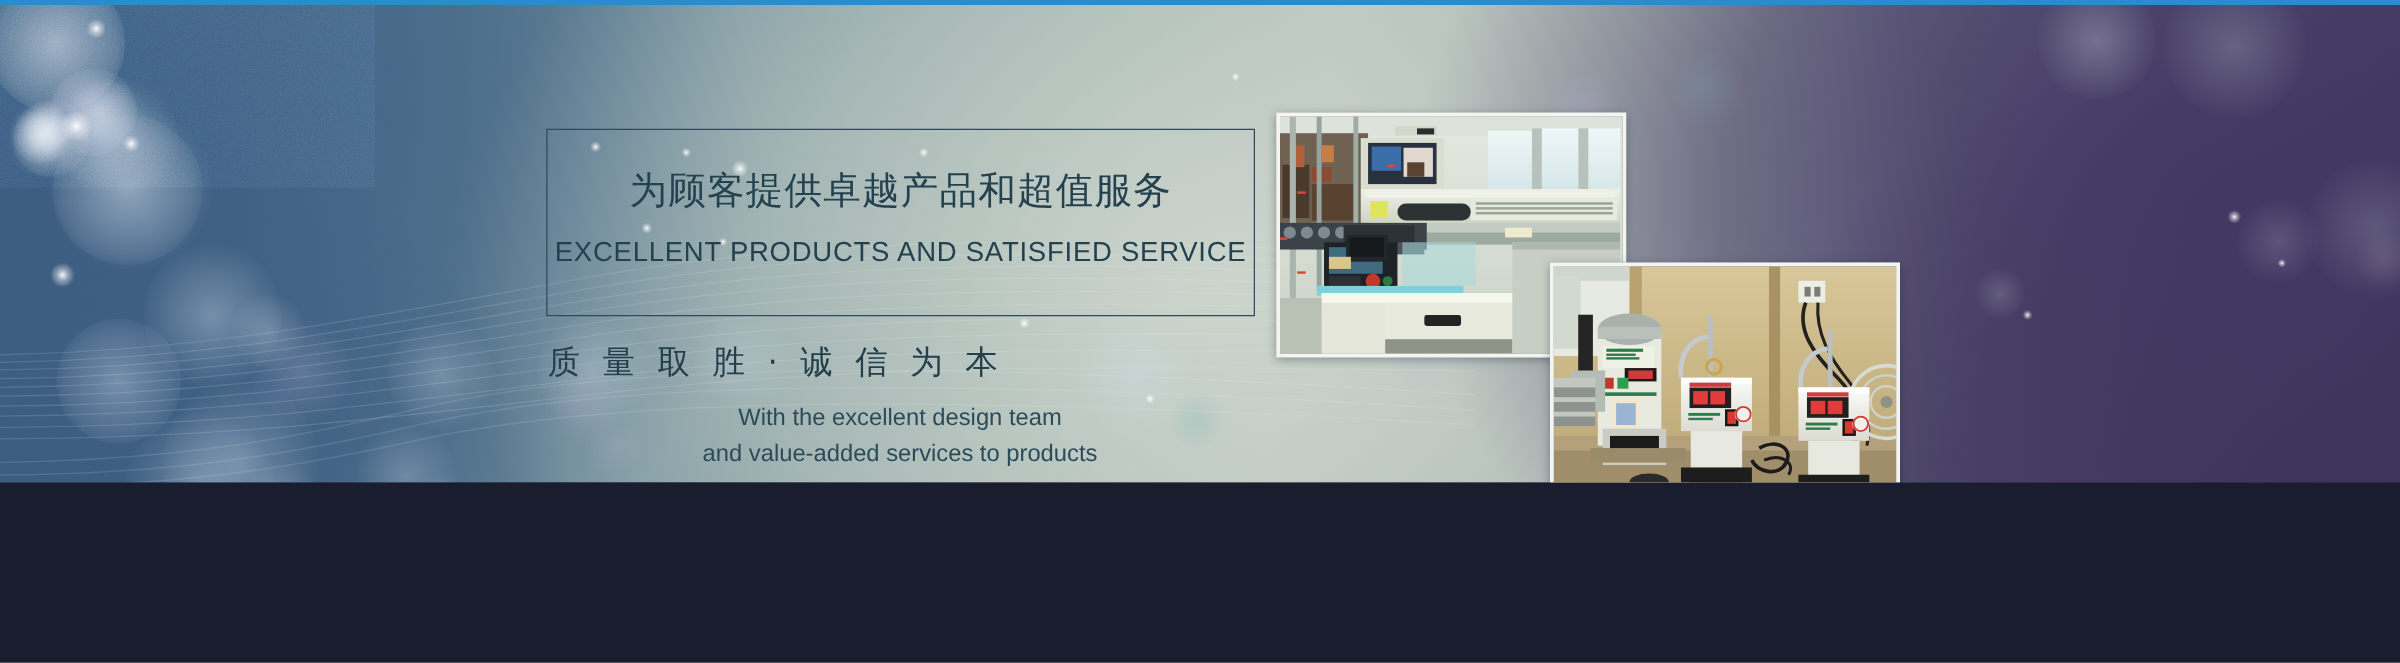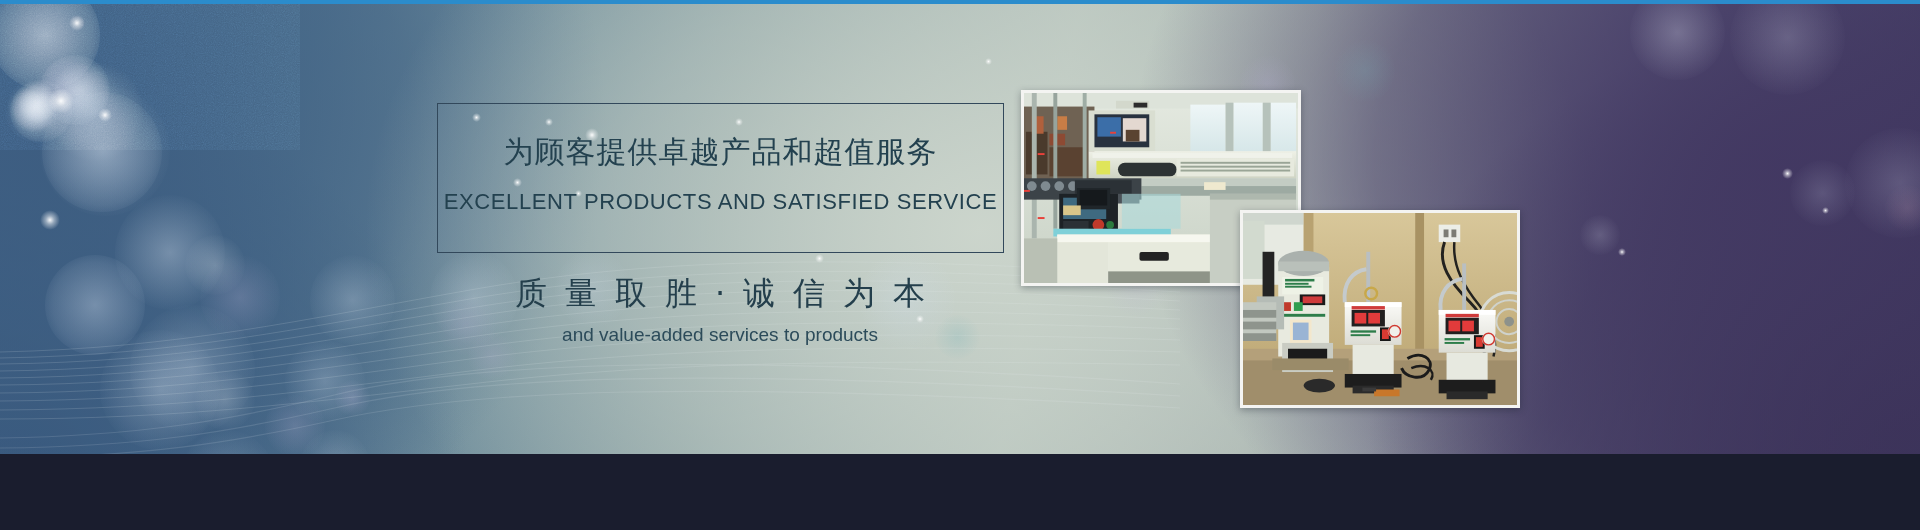--- a/index.html
+++ b/index.html
@@ -2,21 +2,21 @@
 <html><head>
 <meta charset="utf-8">
 <title>Banner</title>
 <style>
   * { box-sizing: border-box; margin:0; padding:0; }
   html,body{ background:#1a1d2e; }
   body{ font-family:"Liberation Sans", sans-serif; }
 
   .banner{
     position:relative;
-    width:1920px; height:454px;
+    width:1920px; height:386px;
     overflow:hidden;
     background:
       
       radial-gradient(ellipse 900px 700px at 1780px 160px, rgba(66,56,98,0.95) 0%, rgba(66,56,98,0.55) 45%, rgba(66,56,98,0) 72%),
       radial-gradient(ellipse 700px 560px at 1900px 430px, rgba(52,44,78,0.92) 0%, rgba(52,44,78,0.45) 50%, rgba(52,44,78,0) 76%),
       
       radial-gradient(ellipse 820px 620px at 980px 230px, rgba(205,214,205,0.95) 0%, rgba(190,202,196,0.55) 45%, rgba(170,186,184,0) 75%),
       
       radial-gradient(ellipse 700px 620px at 60px 120px, rgba(60,92,128,0.95) 0%, rgba(60,92,128,0.5) 50%, rgba(60,92,128,0) 78%),
       radial-gradient(ellipse 560px 520px at 20px 480px, rgba(52,84,122,0.9) 0%, rgba(52,84,122,0.4) 52%, rgba(52,84,122,0) 80%),
@@ -64,23 +64,22 @@
   }
   .subhead{
     position:absolute; left:437px; top:189px; width:567px;
     text-align:center;
     font-family:Liberation Sans, sans-serif;
     font-size:22px; color:#23414f; letter-spacing:.6px;
     z-index:14;
   }
   .slogan{
     position:absolute; left:420px; top:272px; width:600px;
-    text-align:center;
     font-family:"DejaVu Sans","Liberation Sans", sans-serif;
-    font-size:32px; color:#243f4c; letter-spacing:18px; text-indent:18px;
+    font-size:26px; color:#243f4c; letter-spacing:18px; text-indent:18px;
     z-index:14;
   }
   .para{
     position:absolute; left:330px; top:320px; width:780px;
     text-align:center;
     font-size:19px; line-height:29px; color:#2c4b5a;
     z-index:14;
   }
   .para div{ white-space:nowrap; }
 
@@ -203,20 +202,21 @@
 
   <div class="textbox"></div>
 
   <div class="headline">为顾客提供卓越产品和超值服务</div>
 
   <div class="subhead">EXCELLENT PRODUCTS AND SATISFIED SERVICE</div>
 
   <div class="slogan">质量取胜·诚信为本</div>
 
   <div class="para">
+    <div>With the excellent design team</div>
     <div>and value-added services to products</div>
   </div>
 
   <div class="photo photo1">
     <svg viewBox="0 0 280 196" preserveAspectRatio="none">
       <defs>
         <linearGradient id="wall1" x1="0" y1="0" x2="0" y2="1">
           <stop offset="0" stop-color="#e4e9e0"></stop>
             <stop offset="1" stop-color="#c9d2c6"></stop>
         </linearGradient>

